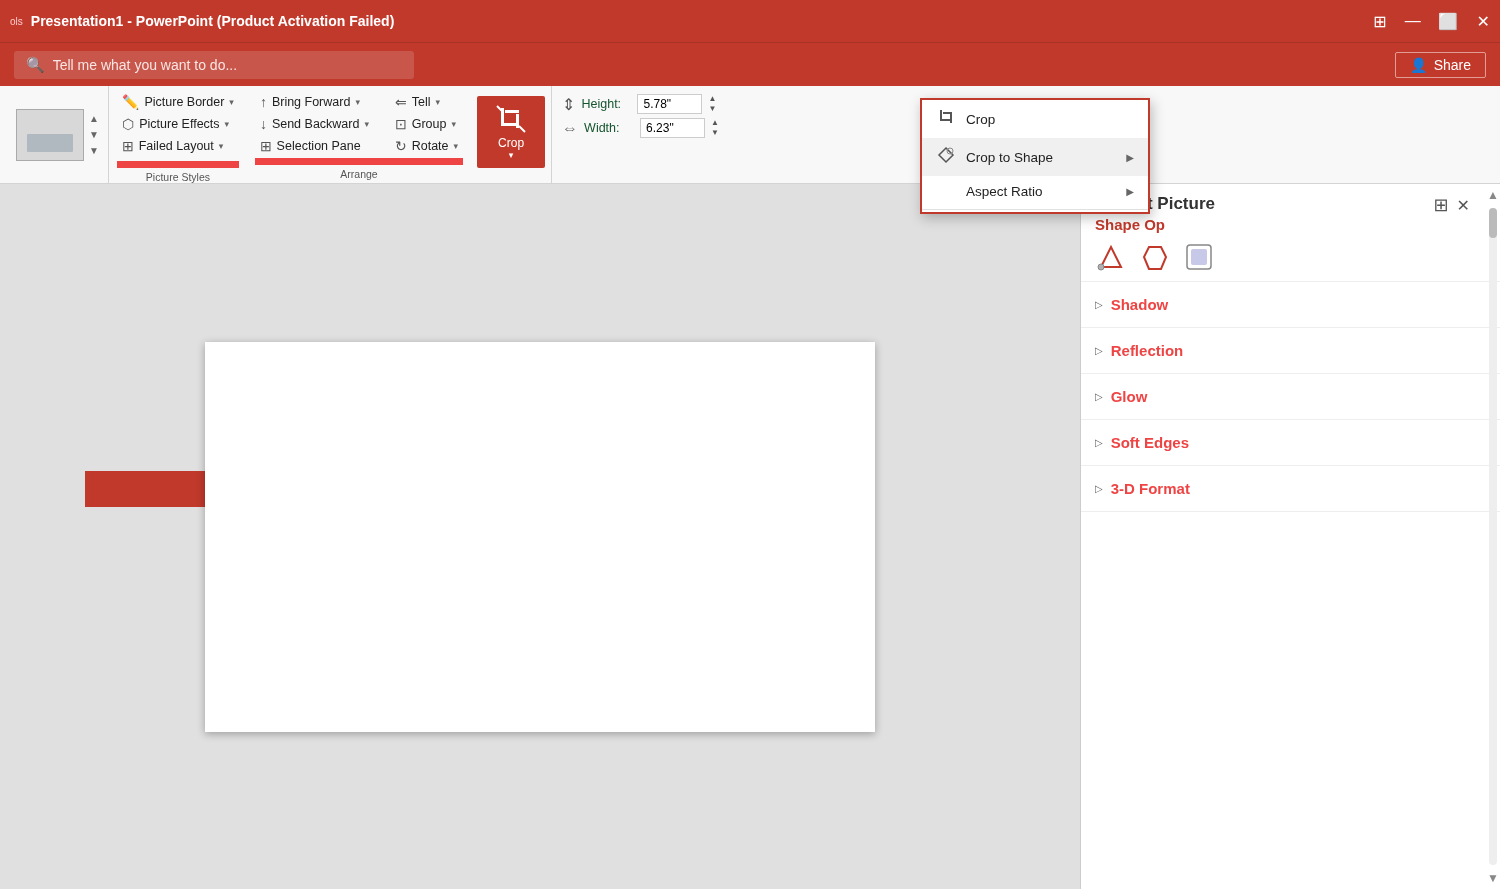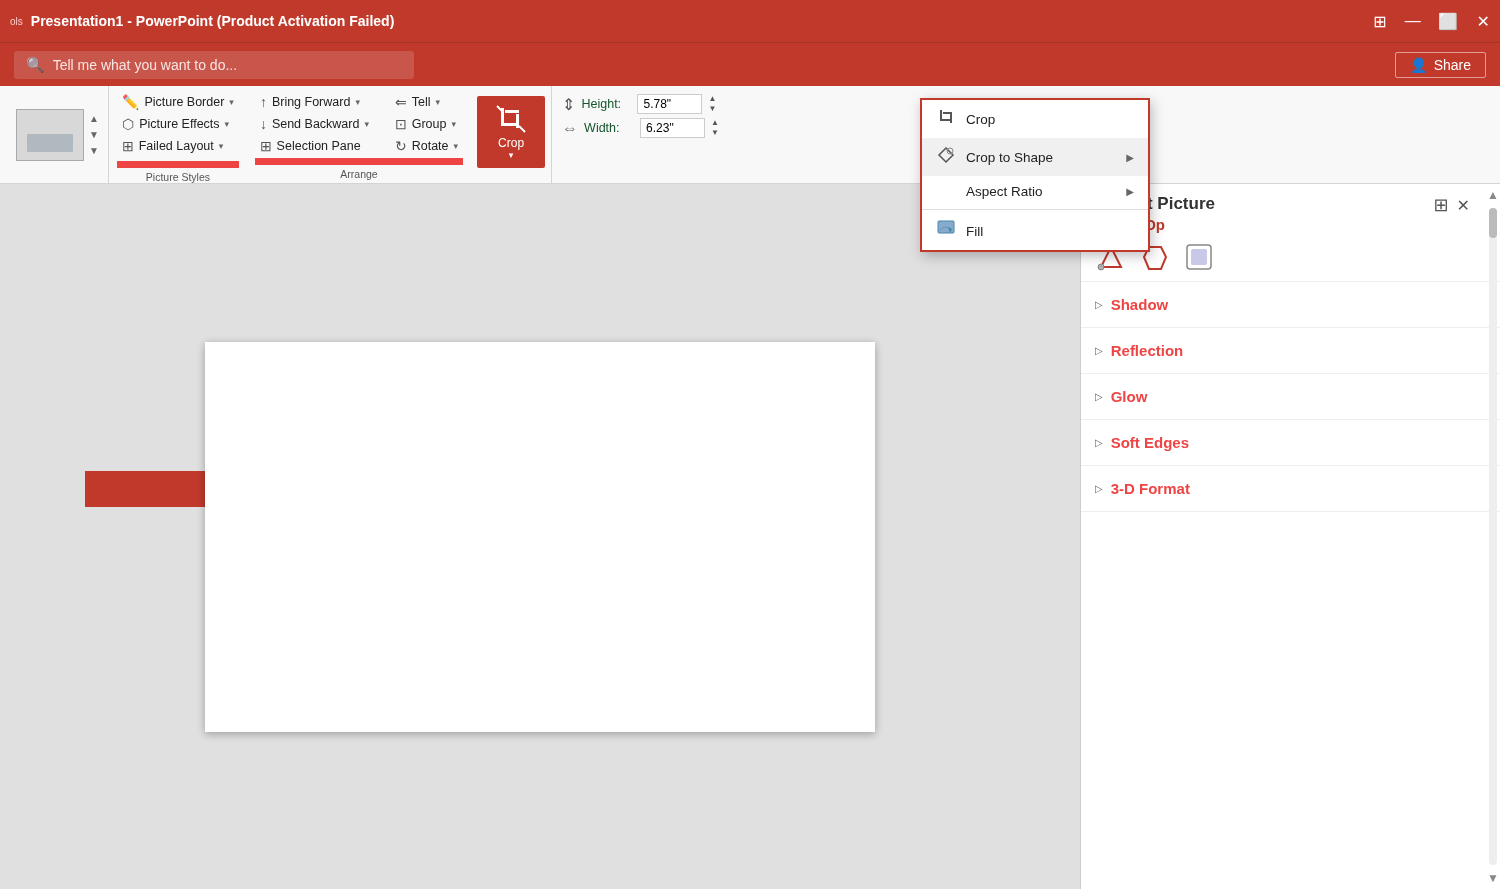--- a/index.html
+++ b/index.html
@@ -657,25 +657,15 @@
   </div>
 
   <div class="dropdown-item">
     <span class="dropdown-item-icon"></span>
     <span class="dropdown-item-label">Aspect Ratio</span>
     <span class="dropdown-item-caret">▶</span>
   </div>
 
   <div class="dropdown-separator"></div>
 
-  <div class="dropdown-item">
-    <span class="dropdown-item-icon">
-      <svg width="18" height="18" viewBox="0 0 18 18">
-        <rect x="1" y="1" width="16" height="12" rx="1" fill="#88aacc" stroke="#4488aa" stroke-width="1"></rect>
-        <path d="M3 10 Q9 4 15 10" fill="none" stroke="#6699bb" stroke-width="1"></path>
-        <polygon points="11,7 15,9 13,13" fill="#4488aa"></polygon>
-      </svg>
-    </span>
-    <span class="dropdown-item-label">Fill</span>
-  </div>
 
 
 </div>
 
 </body></html>

